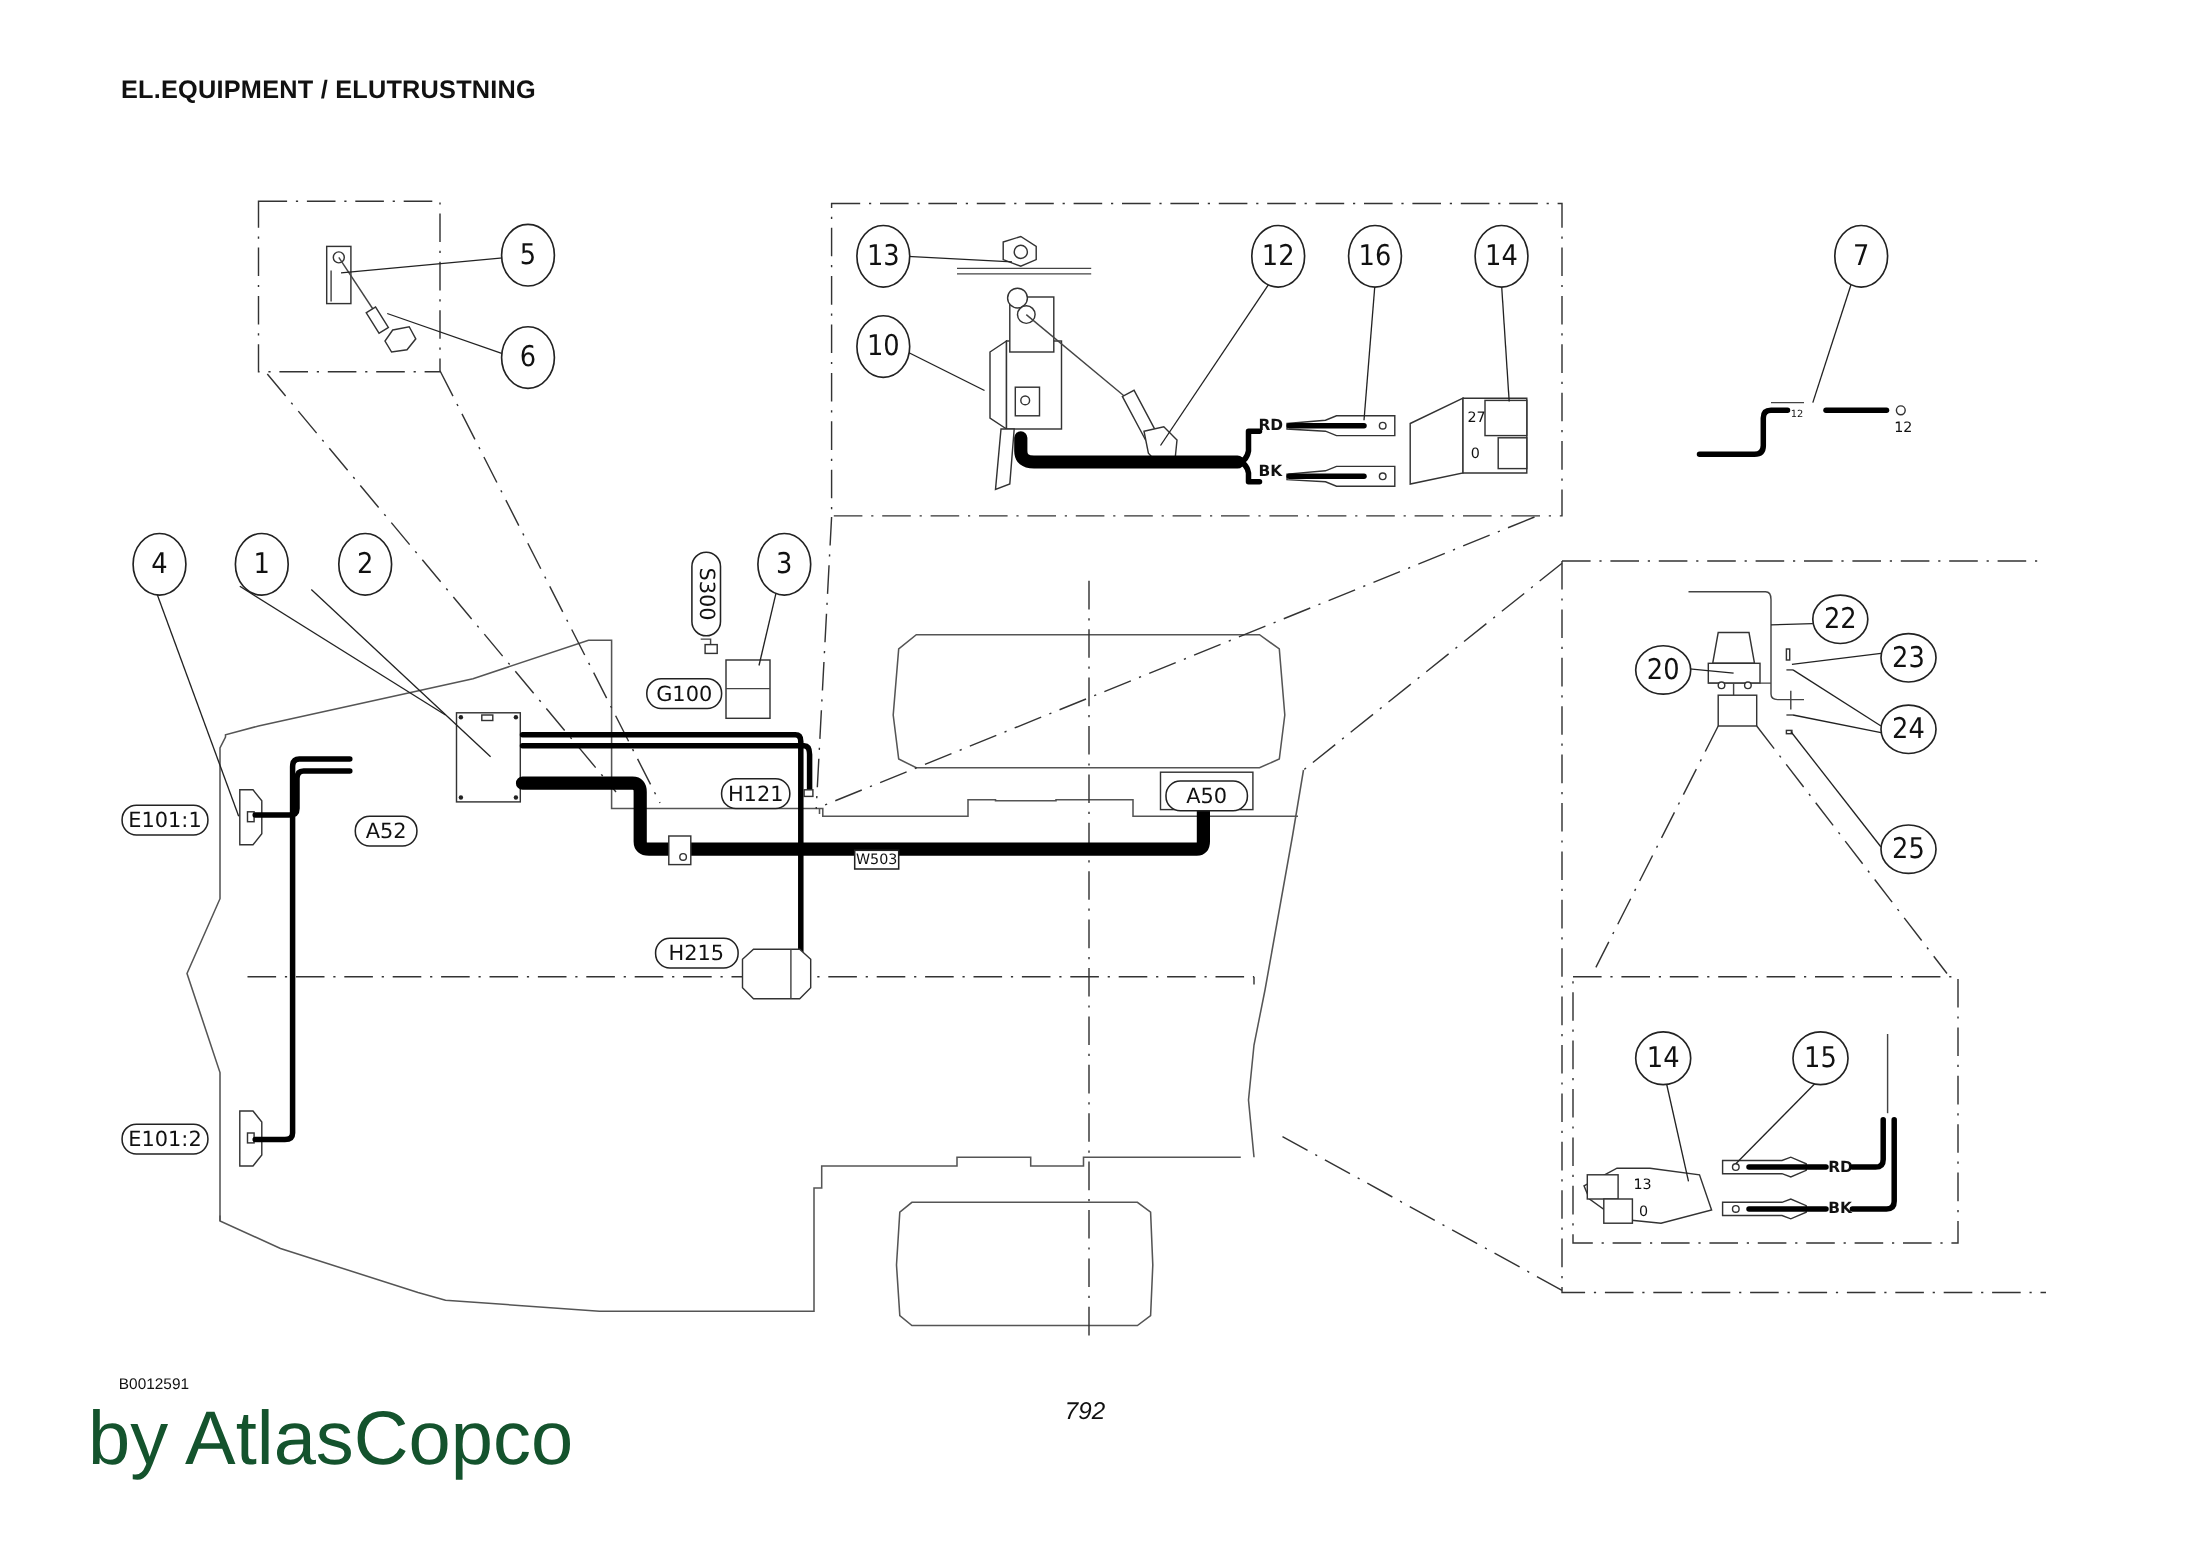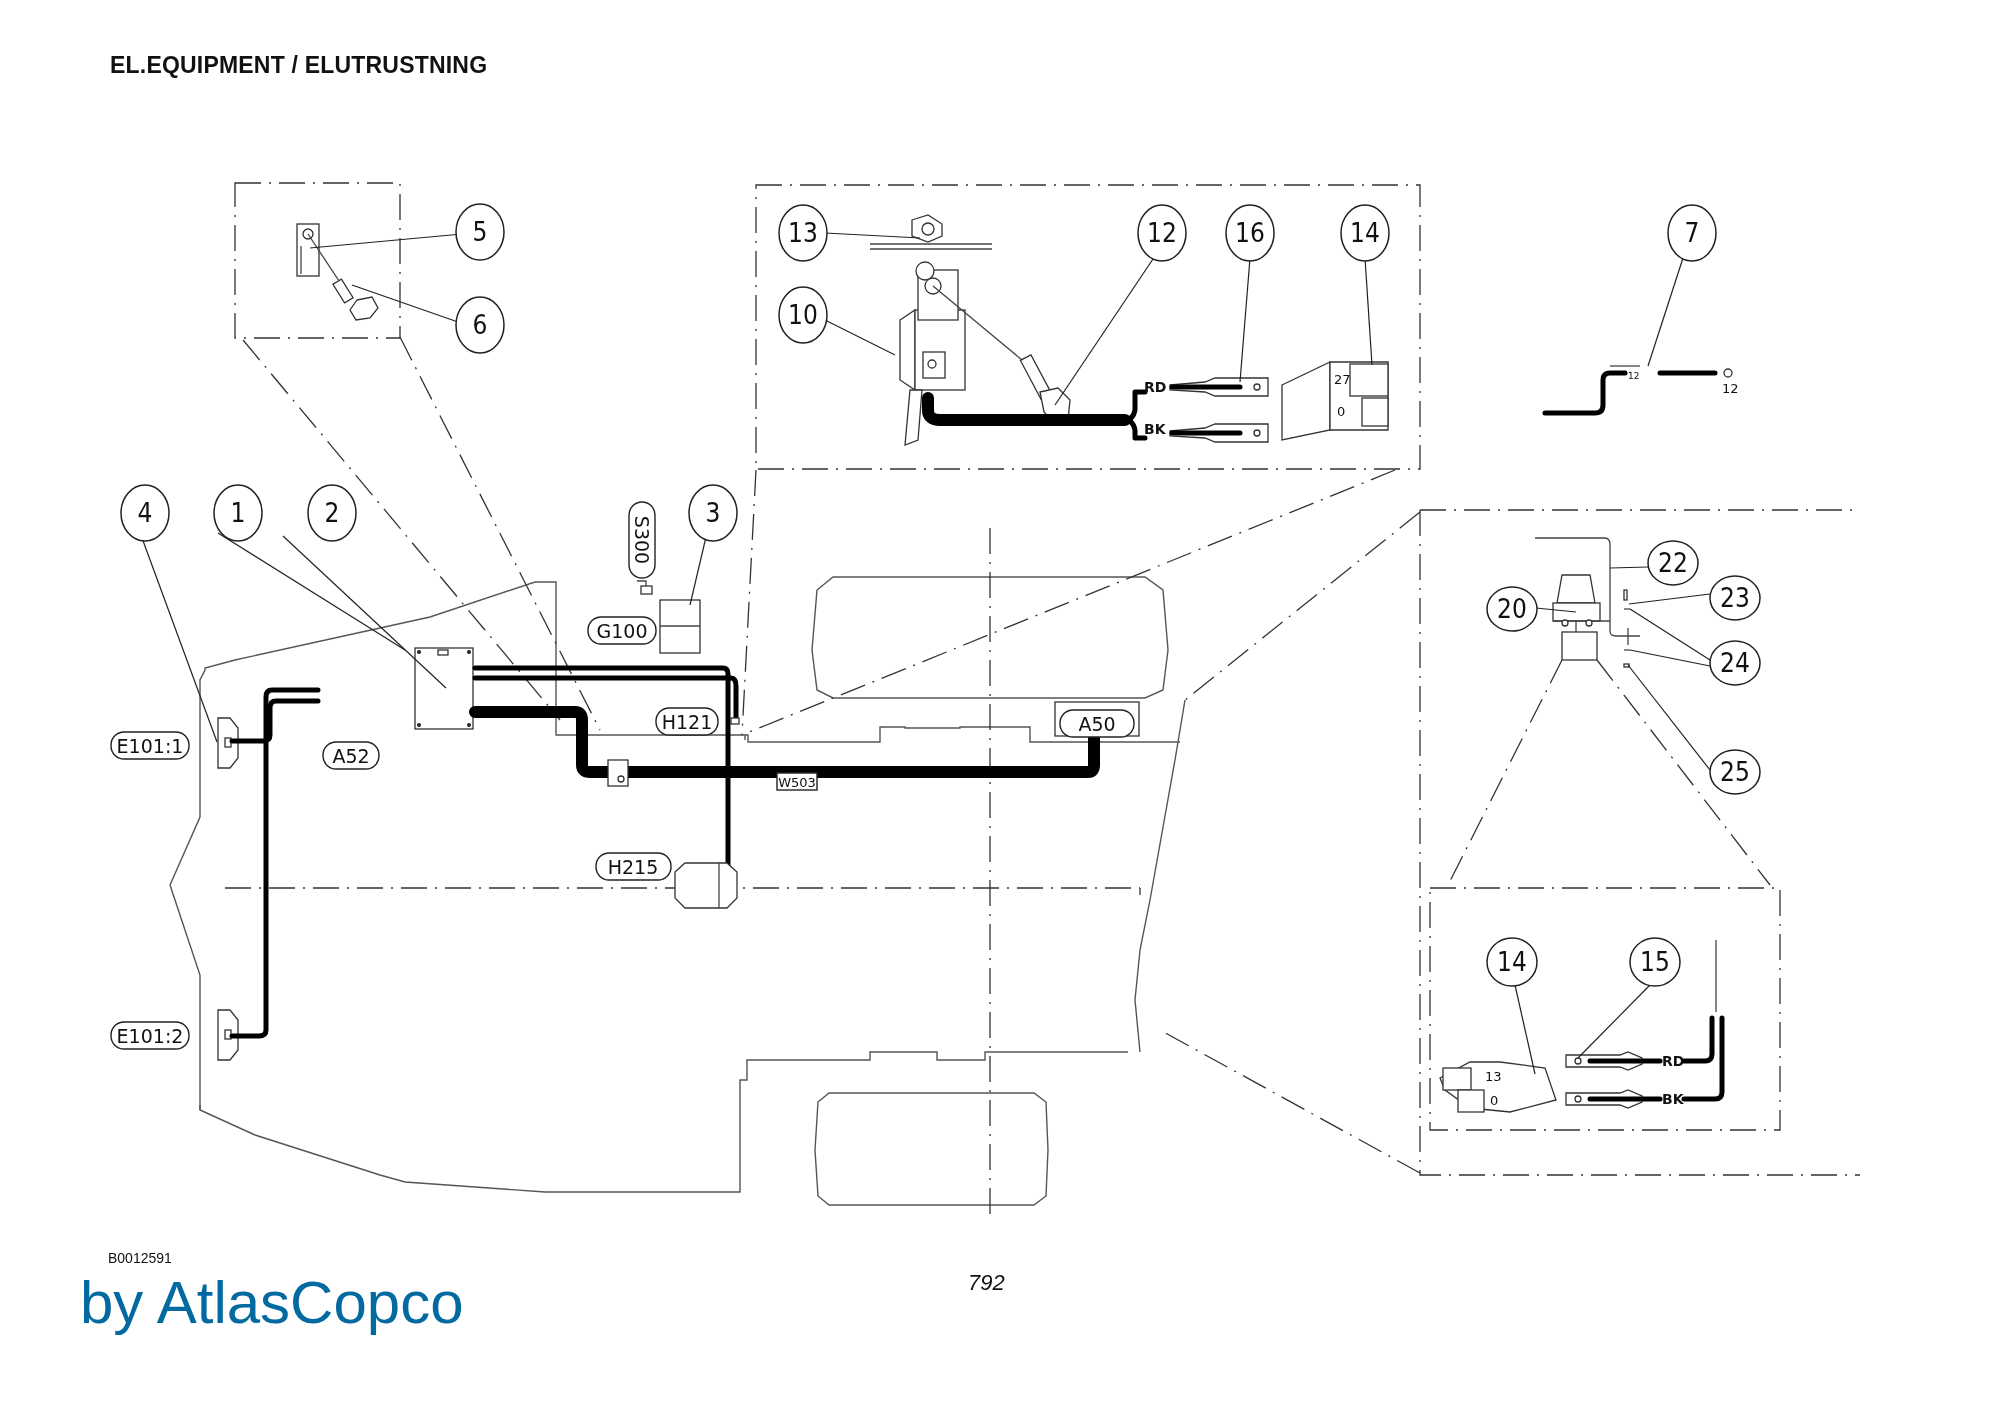--- a/index.html
+++ b/index.html
@@ -1,19 +1,19 @@
 <!DOCTYPE html>
 <html><head>
 <meta charset="utf-8">
 <style>
   html, body { margin:0; padding:0; background:#ffffff; }
   body { width:2000px; height:1415px; position:relative; overflow:hidden; font-family:"Liberation Sans", sans-serif; }
-  #title { position:absolute; left:110px; top:52px; font-size:23px; font-weight:bold; color:#111; letter-spacing:0.2px; }
+  #title { position:absolute; left:110px; top:68px; font-size:23px; font-weight:bold; color:#111; letter-spacing:0.2px; }
   #docid { position:absolute; left:108px; top:1250px; font-size:14px; color:#111; }
-  #brand { position:absolute; left:80px; top:1268px; font-size:60px; color:#0369a1; font-family:"Liberation Sans", sans-serif; }
+  #brand { position:absolute; left:80px; top:1268px; font-size:69px; color:#14532d; font-family:"Liberation Sans", sans-serif; }
   #pageno { position:absolute; left:968px; top:1270px; font-size:22px; color:#111;font-style:italic; }
   svg#drawing { position:absolute; left:0; top:0; }
   .thin { stroke:#444; stroke-width:1.3; fill:none; }
   .outline { stroke:#555; stroke-width:1.4; fill:none; }
   .dash { stroke:#333; stroke-width:1.3; fill:none; stroke-dasharray:26 8 2 8; }
   .cable { stroke:#000; stroke-width:5; fill:none; stroke-linejoin:round; stroke-linecap:round; }
   .cable-heavy { stroke:#000; stroke-width:12; fill:none; stroke-linejoin:round; stroke-linecap:round; }
   .leader { stroke:#222; stroke-width:1.2; fill:none; }
   .bubble circle, .bubble ellipse { fill:#fff; stroke:#222; stroke-width:1.5; }
   .bubble text { font-family:"DejaVu Sans", sans-serif; font-size:26px; font-stretch:condensed; fill:#111; text-anchor:middle; dominant-baseline:central; }

